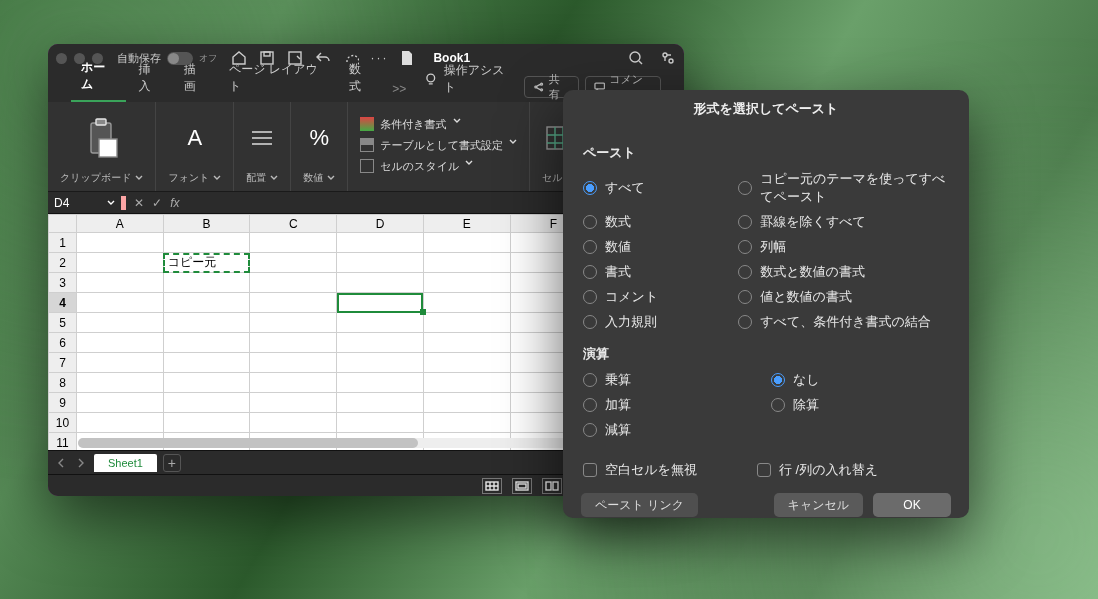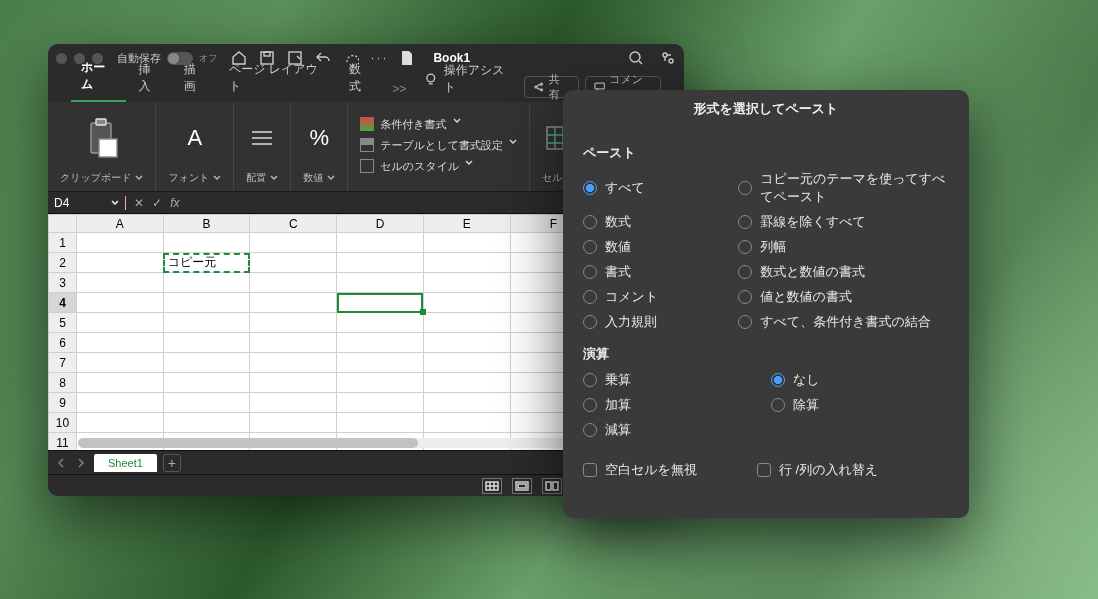--- a/index.html
+++ b/index.html
@@ -51,21 +51,21 @@
   .pct { font-size:22px; color:#fff; }
   .fmt-rows { display:flex; flex-direction:column; gap:6px; font-size:11px; color:#ddd; padding:4px 0; }
   .fmt-row { display:flex; align-items:flex-start; gap:6px; }
   .fmt-row .sq { width:14px; height:14px; border:1px solid #888; position:relative; }
   .fmt-row .sq.fill { background:linear-gradient(#d44,#4a4); border:none; }
   .fmt-row .sq.tbl { border:1px solid #888; background:linear-gradient(#888 50%,transparent 50%); }
   .fmt-row .sq.cell { border:1px solid #888; }
   .cellgrp { width:30px; height:30px; }
 
   .namebox-row { height:22px; background:#2b2b2b; display:flex; align-items:center; border-bottom:1px solid #111; }
-  .namebox { width:78px; border-right:1px solid #fca5a5; padding:0 6px; font-size:12px; color:#fff; display:flex; align-items:center; justify-content:space-between;text-align:right; }
+  .namebox { width:78px; border-right:5px solid #fca5a5; padding:0 6px; font-size:12px; color:#fff; display:flex; align-items:center; justify-content:space-between;text-align:right; }
   .fx-btns { display:flex; align-items:center; gap:8px; padding:0 8px; color:#aaa; font-size:12px; }
   .fx-btns .fx { font-style:italic; }
   .formula-input { flex:1; height:100%; background:transparent; border:none; color:#fff; padding:0 6px; outline:none; }
 
   .grid-wrap { flex:1; position:relative; background:#fff; overflow:hidden; }
   table.sheet { border-collapse:collapse; table-layout:fixed; width:100%; font-size:12px; color:#000; }
   .sheet th, .sheet td { border:1px solid #cfcfcf; height:20px; padding:0 4px; }
   .sheet thead th { background:#eee; text-align:center; font-weight:400; height:18px; }
   .sheet tbody th { background:#eee; text-align:center; font-weight:400; width:28px; }
   .corner { background:#eee; width:28px; }
@@ -577,13 +577,19 @@
       <label class="check">
         <span class="cbox"></span>
           <span>空白セルを無視</span>
       </label>
       <label class="check">
         <span class="cbox"></span>
           <span>行 /列の入れ替え</span>
       </label>
     </div>
   </div>
+  <div class="dlg-footer">
+    <button class="dlg-btn link">ペースト リンク</button>
+    <div class="gap"></div>
+    <button class="dlg-btn cancel">キャンセル</button>
+    <button class="dlg-btn ok">OK</button>
+  </div>
 </div>
 
 </body></html>

